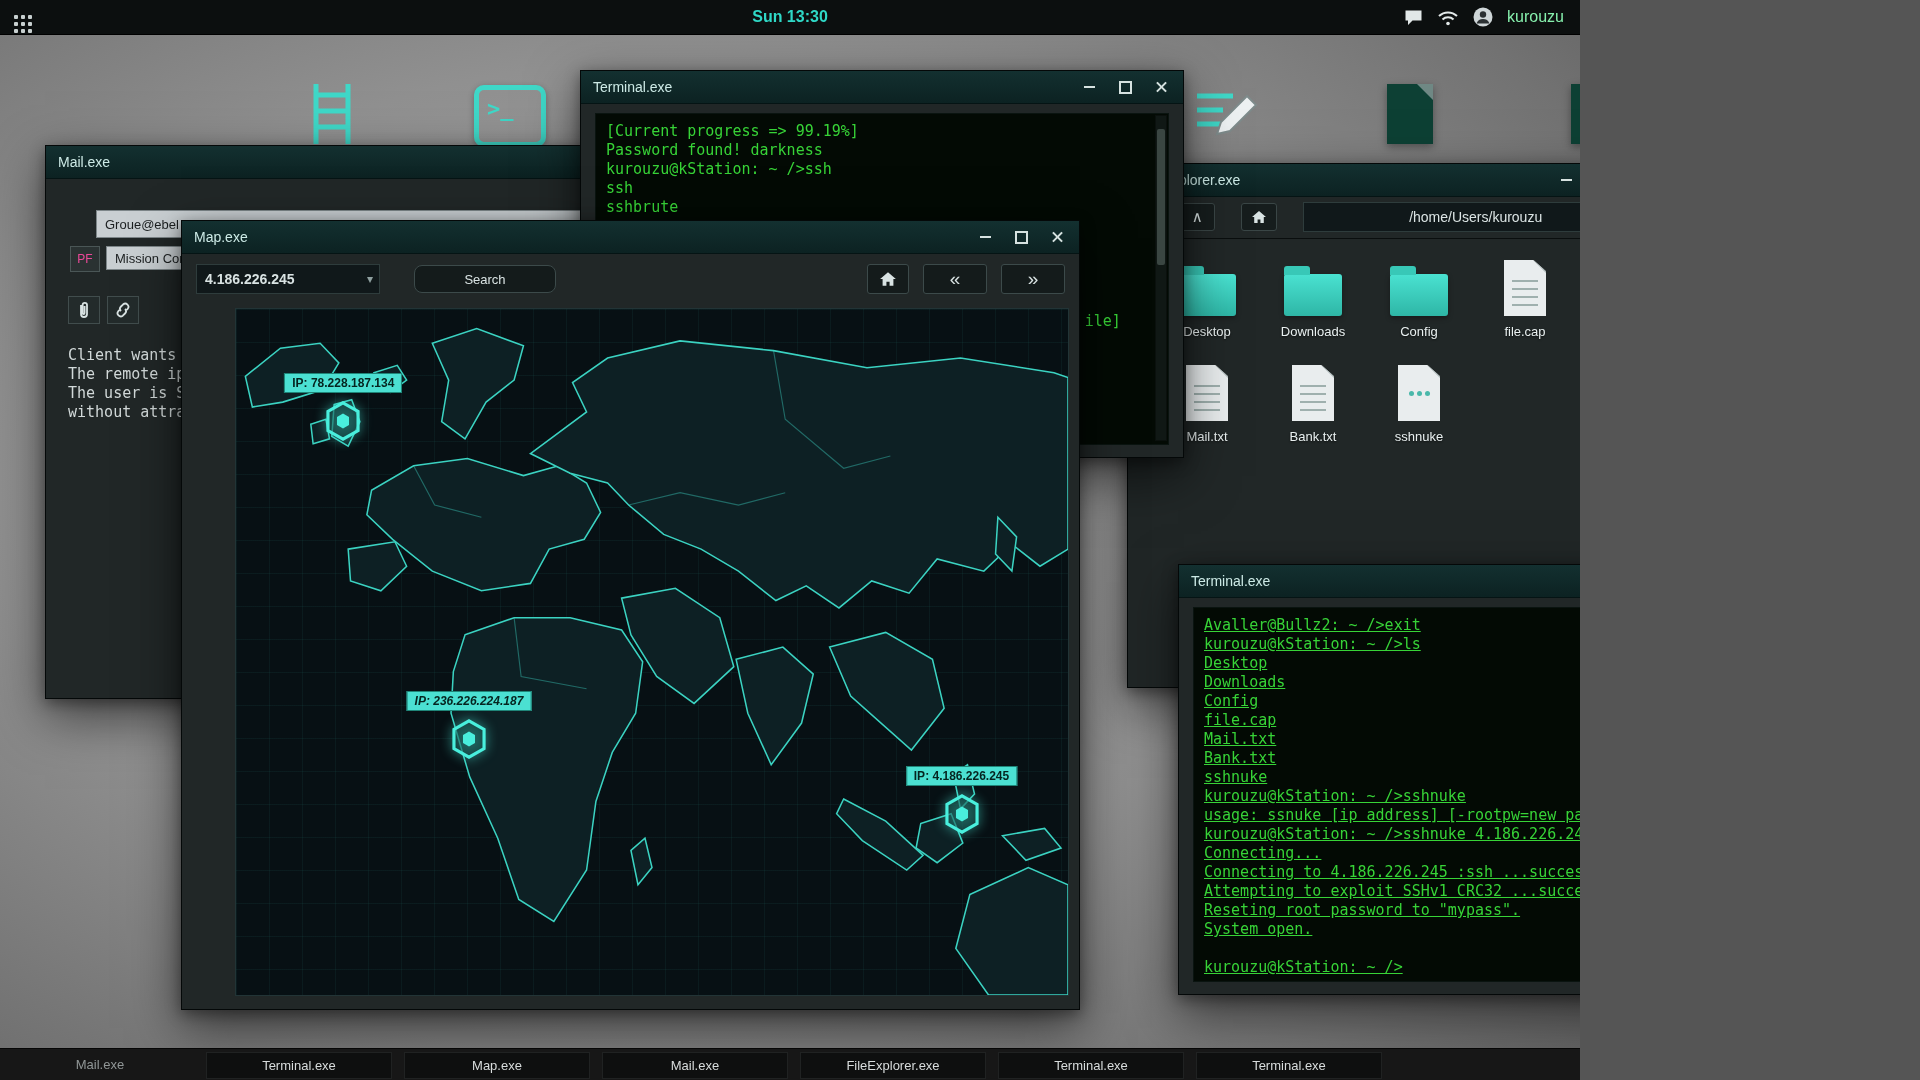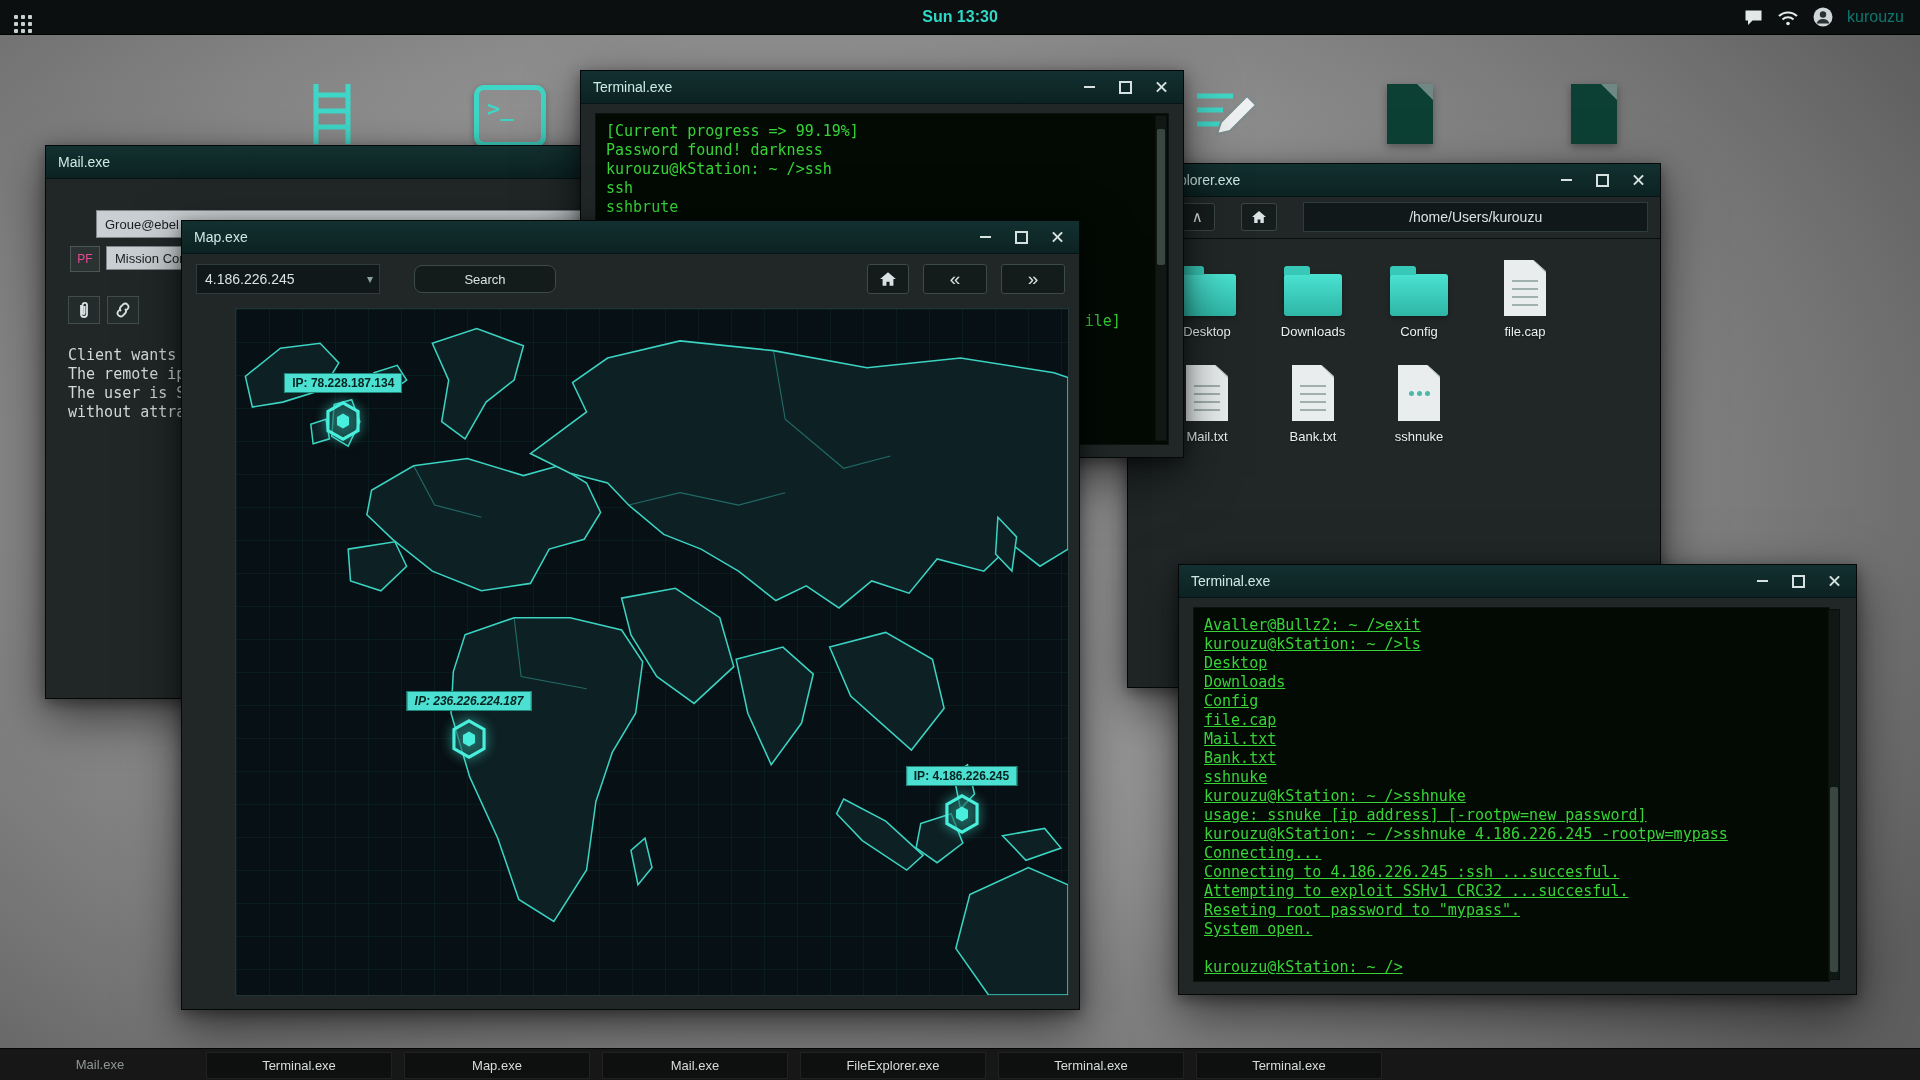--- a/index.html
+++ b/index.html
@@ -1,26 +1,26 @@
 <!DOCTYPE html>
 <html><head>
 <meta charset="utf-8">
 <style>
   html,body{margin:0;padding:0;background:#555;}
-  .screen{position:relative;width:1920px;height:1080px;overflow:hidden;
+  .screen{position:relative;width:1580px;height:1080px;overflow:hidden;
     font-family:"Liberation Sans",sans-serif;
     background:radial-gradient(1300px 850px at 42% 45%, #ababab 0%, #909090 50%, #727272 82%, #5e5e5e 100%);}
 
   
   .topbar{position:absolute;left:0;top:0;right:0;height:34px;background:#0c0f0f;display:flex;align-items:center;z-index:200;border-bottom:1px solid #000;}
   .dots9{width:4px;height:4px;margin-left:14px;background:#c8d0d0;border-radius:1px;
     box-shadow:7px 0 #c8d0d0,14px 0 #c8d0d0,0 7px #c8d0d0,7px 7px #c8d0d0,14px 7px #c8d0d0,0 14px #c8d0d0,7px 14px #c8d0d0,14px 14px #c8d0d0;cursor:pointer;}
   .clock{position:absolute;left:50%;transform:translateX(-50%);color:#2fd8c6;font-weight:bold;font-size:16px;}
   .tray{margin-left:auto;display:flex;align-items:center;gap:14px;padding-right:16px;}
-  .tray .uname{color:#0f766e;font-size:16px;}
+  .tray .uname{color:#86efac;font-size:16px;}
   .tray svg{display:block;cursor:pointer;}
 
   
   .dicon{position:absolute;width:84px;height:84px;display:flex;align-items:center;justify-content:center;z-index:1;cursor:pointer;}
   .paperdark{width:46px;height:60px;background:#0d4034;position:relative;box-shadow:0 3px 8px rgba(0,0,0,.35);}
   .paperdark::before{content:"";position:absolute;right:0;top:0;border-style:solid;border-width:0 16px 16px 0;border-color:transparent #6f8884 transparent transparent;}
   .term-ic{width:62px;height:52px;border:5px solid #3fd8c8;border-radius:10px;position:relative;box-shadow:0 2px 6px rgba(0,0,0,.3);}
   .term-ic .tp{position:absolute;left:8px;top:6px;color:#3fd8c8;font:bold 22px "DejaVu Sans Mono",monospace;}
 
   
@@ -43,21 +43,21 @@
 
   
   .mail-field{position:absolute;background:#c9cfd2;border:1px solid #7d8689;color:#1b1f20;font-size:13px;padding:0 8px;}
   .pf-chip{position:absolute;background:#2a3232;border:1px solid #4a5656;color:#ec4899;font-size:12px;display:flex;align-items:center;justify-content:center;cursor:pointer;}
   .att-btn{position:absolute;width:32px;height:28px;background:#232b2b;border:1px solid #414d4d;display:flex;align-items:center;justify-content:center;cursor:pointer;padding:0;}
   .mail-text{position:absolute;margin:0;color:#d2d9d9;font:15px/19px "DejaVu Sans Mono",monospace;white-space:pre;}
 
   
   .map-toolbar{position:absolute;left:0;right:0;top:32px;height:52px;display:flex;align-items:center;padding:0 14px;}
   .combo{position:relative;width:182px;height:28px;background:#10181a;border:1px solid #2e3c3c;display:flex;align-items:center;}
-  .combo input{flex:1;background:transparent;border:0;outline:0;color:#d9e3e3;font-size:14px;padding:0 8px;width:140px;}
+  .combo input{flex:1;background:transparent;border:0;outline:0;color:#d9e3e3;font-size:14px;padding:0 8px;width:140px;font-weight:bold;}
   .combo .caret{color:#8fa0a0;font-size:12px;padding-right:6px;cursor:pointer;}
   .map-btn{margin-left:34px;width:142px;height:28px;background:#141b1b;border:1px solid #3c4a4a;border-radius:8px;color:#d9e3e3;font-size:13px;cursor:pointer;}
   .map-nav{margin-left:auto;display:flex;gap:14px;align-items:center;}
   .sq-btn{width:42px;height:30px;background:#141b1b;border:1px solid #3c4a4a;border-radius:3px;display:flex;align-items:center;justify-content:center;cursor:pointer;}
   .wide-btn{width:64px;height:30px;background:#141b1b;border:1px solid #3c4a4a;border-radius:3px;color:#d9e3e3;font-size:19px;line-height:26px;cursor:pointer;}
   .map-view{position:absolute;left:10px;right:10px;top:87px;bottom:13px;background:#071014;border:1px solid #223436;overflow:hidden;
     background-image:linear-gradient(rgba(64,224,208,.055) 1px,transparent 1px),linear-gradient(90deg,rgba(64,224,208,.055) 1px,transparent 1px);
     background-size:33px 33px;margin-left:43px;}
   .map-view svg.world{position:absolute;inset:0;width:100%;height:100%;}
   .world path{fill:#0d2024;stroke:#3bd3c2;stroke-width:1.3;}

